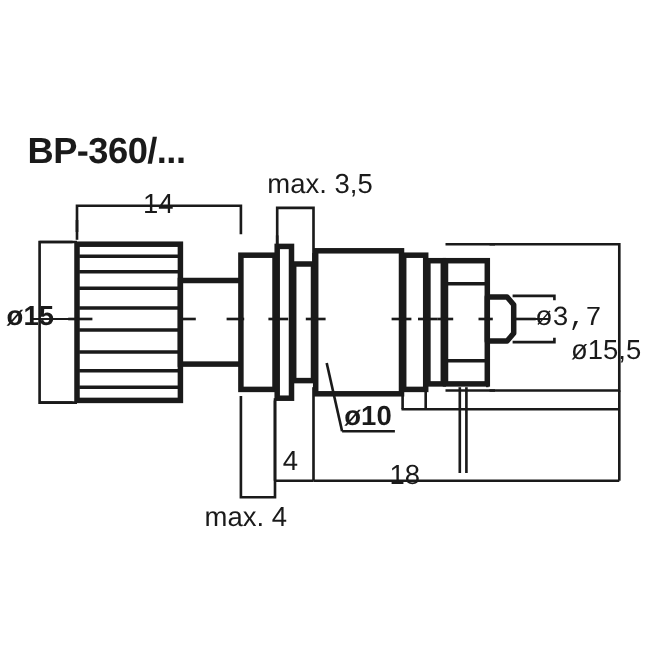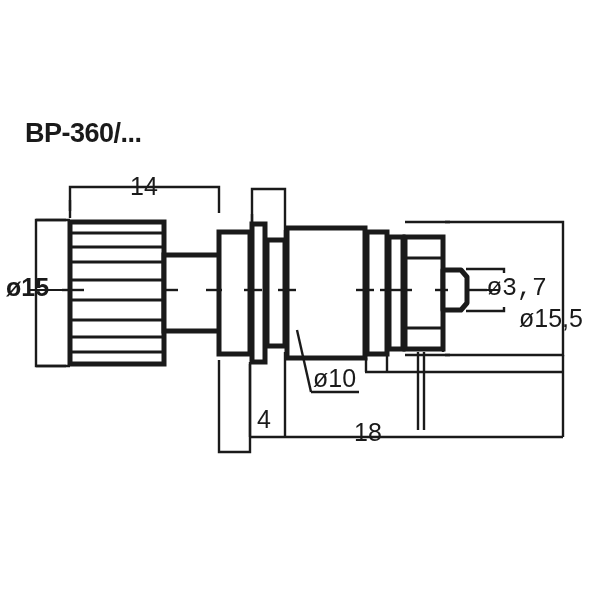--- a/index.html
+++ b/index.html
@@ -26,21 +26,21 @@
     top: 0;
   }
   .txt {
     position: absolute;
     color: #1a1a1a;
     white-space: nowrap;
     line-height: 1;
   }
   .t-title {
     font-weight: bold;
-    font-size: 27px;
+    font-size: 33px;
     letter-spacing: -0.5px;
   }
   .t-dim {
     font-size: 25px;
     font-weight: normal;
   }
 </style>
 </head>
 <body>
 
@@ -179,27 +179,29 @@
       <line x1="398" y1="290" x2="412" y2="290"></line>
       <line x1="435" y1="290" x2="448" y2="290"></line>
     </g>
 
   </svg>
 
   <div class="txt t-title" style="left:25px; top:120px;">BP-360/...</div>
 
   <div class="txt t-dim" style="left:130px; top:158px;margin-top:16px;">14</div>
 
+  <div class="txt t-dim" style="left:243px; top:155px;">max. 3,5</div>
 
   <div class="txt t-dim" style="left:6px; top:275px;font-weight:bold;">ø15</div>
 
   <div class="txt t-dim" style="left:487px; top:276px;font-family:Liberation Mono, monospace;">ø3,7</div>
 
   <div class="txt t-dim" style="left:519px; top:306px;text-align:center;">ø15,5</div>
 
-  <div class="txt t-dim" style="left:313px; top:366px;">ø10</div>
+  <div class="txt t-dim" style="left:313px; top:366px;font-weight:bold;">ø10</div>
 
   <div class="txt t-dim" style="left:257px; top:407px;">4</div>
 
   <div class="txt t-dim" style="left:354px; top:420px;">18</div>
 
+  <div class="txt t-dim" style="left:186px; top:458px;">max. 4</div>
 
 </div>
 
 </body></html>

